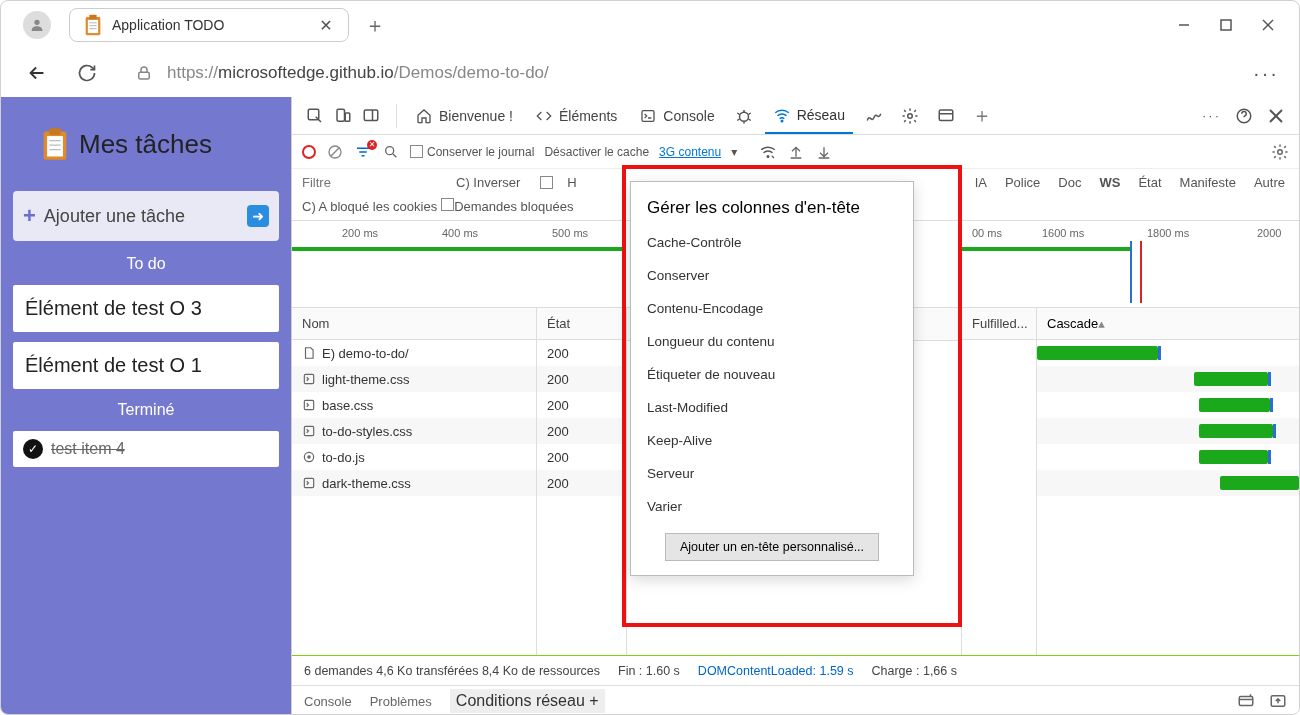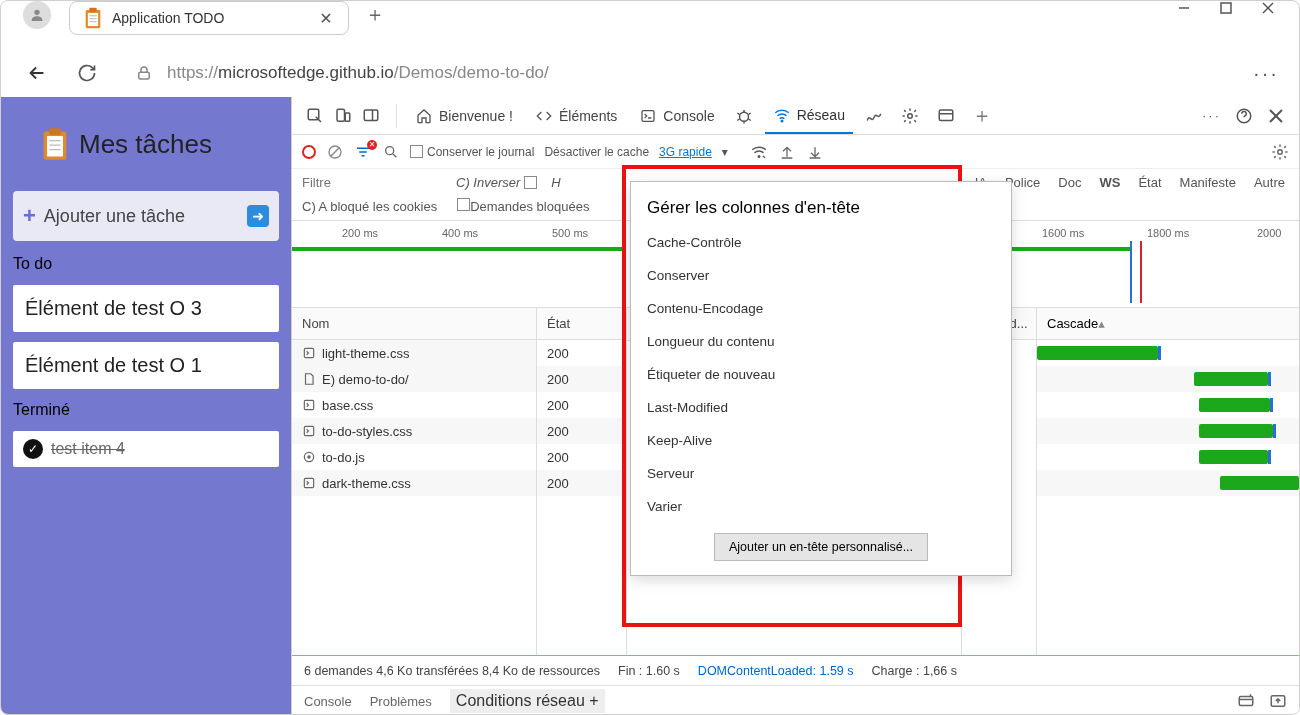--- a/index.html
+++ b/index.html
@@ -1,19 +1,19 @@
 <!DOCTYPE html>
 <html><head>
 <meta charset="utf-8">
 <style>
 * { box-sizing: border-box; margin: 0; padding: 0; }
 body { font-family: "Segoe UI", sans-serif; font-size: 13px; background: #fff; width: 1300px; height: 715px; overflow: hidden; border: 1px solid #d0d0d0; border-radius: 8px; position: relative; }
 
 
-.titlebar { height: 48px; display: flex; align-items: flex-start; padding: 0 4px; }
+.titlebar { height: 48px; display: flex; align-items: center; padding: 0 4px; }
 .avatar { width: 28px; height: 28px; background: #ddd; border-radius: 50%; margin: 0 18px; display:flex; align-items:center; justify-content:center; }
 .avatar svg { fill:#888; }
 .tab { display: flex; align-items: center; background: #fff; border: 1px solid #ccc; border-radius: 8px; padding: 6px 14px; height: 34px; gap: 10px; min-width: 280px; }
 .tab .favicon { width: 18px; height: 22px; border-radius: 3px; position: relative; }
 .favicon svg { width: 18px; height: 22px; }
 .tab-title { font-size: 14px; color: #333; flex: 1; }
 .tab-close { width: 16px; height: 16px; display: flex; align-items: center; justify-content: center; color: #555; font-size: 16px; cursor: pointer; }
 .new-tab { margin-left: 16px; font-size: 20px; color: #666; cursor: pointer; }
 .titlebar-right { margin-left: auto; display: flex; gap: 28px; padding-right: 20px; }
 .win-btn { width: 14px; height: 14px; cursor: pointer; display:flex; align-items:center; justify-content:center; }
@@ -28,21 +28,21 @@
 .more-btn { font-size: 20px; color: #555; cursor: pointer; letter-spacing:2px; }
 
 
 .main { display: flex; height: 619px; }
 .page { width: 290px; background: #7478cf; padding: 12px; color: #333; }
 .page-title { display: flex; align-items: center; gap: 10px; font-size: 26px; color: #222; margin: 18px 0 30px 28px; }
 .clipboard-icon { width: 28px; height: 34px; }
 .add-box { background: #e9e9f5; border-radius: 4px; padding: 12px 10px; display: flex; align-items: center; gap: 8px; font-size: 18px; color: #444; margin-bottom: 14px; }
 .add-plus { color: #6b6ed0; font-size: 22px; font-weight: bold; }
 .add-submit { margin-left: auto; width: 22px; height: 22px; background: #2b8de0; border-radius: 4px; display: flex; align-items: center; justify-content: center; color: #fff; font-size: 14px; }
-.section-label { text-align: left; font-size: 16px; color: #000000; margin: 12px 0; }
+.section-label { text-align: center; font-size: 16px; color: #ffffff; margin: 12px 0; }
 .task-card { background: #fff; border-radius: 2px; padding: 12px 12px; font-size: 20px; color: #222; margin-bottom: 10px; white-space: nowrap; overflow: hidden; }
 .done-item { display: flex; align-items: center; gap: 8px; background: #fff; border-radius: 2px; padding: 8px 10px; }
 .done-check { width: 20px; height: 20px; background: #111; border-radius: 50%; display: flex; align-items: center; justify-content: center; color: #fff; font-size: 12px; }
 .done-text { text-decoration: line-through; color: #666; font-size: 16px; }
 
 
 .devtools { flex: 1; display: flex; flex-direction: column; border-left: 1px solid #ccc; background: #fff; position: relative; }
 .dt-tabs { height: 38px; display: flex; align-items: center; padding: 0 8px; gap: 6px; border-bottom: 1px solid #ddd; }
 .dt-tabs .grp { display: flex; align-items: center; gap: 10px; padding: 0 6px; }
 .dt-sep { width: 1px; height: 24px; background: #ddd; margin: 0 4px; }
@@ -55,25 +55,25 @@
 
 .nw-toolbar { height: 34px; display: flex; align-items: center; padding: 0 10px; gap: 10px; border-bottom: 1px solid #eee; font-size: 12px; }
 .rec-btn { width: 14px; height: 14px; border: 2px solid #d22; border-radius: 50%; }
 .nw-toolbar .tb-item { display: flex; align-items: center; gap: 4px; color: #555; }
 .nw-toolbar .link { color: #0078d4; text-decoration: underline; }
 .nw-gear { margin-left: auto; }
 
 
 .nw-filter { display: flex; align-items: center; padding: 4px 10px; gap: 14px; font-size: 13px; color: #555; }
 .nw-filter input[type=text] { border: none; outline: none; font-size: 13px; width: 140px; }
-.nw-filter .chk { display: flex; align-items: center; gap: 4px; font-style: italic; }
+.nw-filter .chk { display: flex; align-items: center; gap: 20px; }
 .nw-types { margin-left: auto; display: flex; gap: 10px; }
 .nw-types span { padding: 2px 4px; cursor: pointer; }
 
-.nw-filter2 { display: flex; align-items: center; padding: 2px 10px 6px; gap: 20px; font-size: 13px; color: #555; }
+.nw-filter2 { display: flex; align-items: center; padding: 2px 10px 6px; gap: 4px; font-size: 13px; color: #555; }
 
 
 .timeline { height: 88px; border-top: 1px solid #ddd; border-bottom: 1px solid #ddd; position: relative; }
 .timeline-ruler { display: flex; font-size: 11px; color: #666; padding-top: 6px; }
 .timeline-ruler span { position: absolute; top: 6px; }
 .timeline-track { position: absolute; top: 26px; left: 0; right: 0; height: 4px; }
 .tl-bar { position: absolute; height: 4px; background: #1ba81b; }
 .tl-marker { position: absolute; top: 20px; bottom: 4px; width: 2px; }
 
 
@@ -330,21 +330,21 @@
           <svg width="16" height="16" viewBox="0 0 24 24" fill="none" stroke="#666" stroke-width="2">
             <circle cx="10" cy="10" r="6"></circle>
             <line x1="15" y1="15" x2="20" y2="20"></line>
           </svg>
         </span>
       <span class="tb-item">
           <span class="chkbox"></span>
           <span>Conserver le journal</span>
         </span>
       <span class="tb-item">Désactiver le cache</span>
-      <span class="tb-item link">3G rapide</span>
+      <span class="tb-item link">3G contenu</span>
       <span style="color:#555;">▾</span>
       <span class="dt-icon" style="margin-left:12px;">
           <svg width="18" height="18" viewBox="0 0 24 24" fill="none" stroke="#555" stroke-width="2">
             <path d="M3 9a14 14 0 0 1 18 0M6 13a9 9 0 0 1 12 0"></path>
             <circle cx="12" cy="18" r="1" fill="#555"></circle>
             <path d="M17 17l3 3" stroke-width="1.5"></path>
           </svg>
         </span>
       <span class="dt-icon">
           <svg width="16" height="16" viewBox="0 0 24 24" fill="none" stroke="#666" stroke-width="2">
@@ -403,31 +403,31 @@
         <div class="tl-bar" style="left:670px; width:170px;"></div>
       </div>
       <div class="tl-marker" style="left:838px; background:#2a6fd6;"></div>
       <div class="tl-marker" style="left:848px; background:#d22;"></div>
     </div>
 
     <div class="nw-table">
       <div class="nw-col" style="width:245px;">
         <div class="nw-col-header">Nom</div>
         <div id="name-rows">
+            <div class="nw-row" style=""><span class="file-icon">
+                <svg width="14" height="14" viewBox="0 0 24 24" fill="none" stroke="#666" stroke-width="2">
+                  <path d="M6 3h9l4 4v14H6z"></path>
+                </svg>
+              </span>E) demo-to-do/</div>
             <div class="nw-row" style="background:#f7f7f7;"><span class="file-icon">
                 <svg width="14" height="14" viewBox="0 0 24 24" fill="none" stroke="#666" stroke-width="2">
                   <rect x="4" y="4" width="16" height="16" rx="2"></rect>
                   <path d="M8 9l3 3-3 3"></path>
                 </svg>
               </span>light-theme.css</div>
-            <div class="nw-row" style=""><span class="file-icon">
-                <svg width="14" height="14" viewBox="0 0 24 24" fill="none" stroke="#666" stroke-width="2">
-                  <path d="M6 3h9l4 4v14H6z"></path>
-                </svg>
-              </span>E) demo-to-do/</div>
             <div class="nw-row" style=""><span class="file-icon">
                 <svg width="14" height="14" viewBox="0 0 24 24" fill="none" stroke="#666" stroke-width="2">
                   <rect x="4" y="4" width="16" height="16" rx="2"></rect>
                   <path d="M8 9l3 3-3 3"></path>
                 </svg>
               </span>base.css</div>
             <div class="nw-row" style="background:#f7f7f7;"><span class="file-icon">
                 <svg width="14" height="14" viewBox="0 0 24 24" fill="none" stroke="#666" stroke-width="2">
                   <rect x="4" y="4" width="16" height="16" rx="2"></rect>
                   <path d="M8 9l3 3-3 3"></path>
@@ -514,21 +514,21 @@
         <span class="dt-icon">
             <svg width="18" height="18" viewBox="0 0 24 24" fill="none" stroke="#666" stroke-width="2">
               <rect x="3" y="5" width="18" height="14" rx="2"></rect>
               <path d="M12 15V9M9 12l3-3 3 3"></path>
             </svg>
           </span>
       </div>
     </div>
 
     <div class="popup-overlay-border" style="left:330px; top:68px; width:340px; height:462px;"></div>
-    <div class="popup" style="left:338px; top:84px; width:382px;">
+    <div class="popup" style="left:338px; top:84px; width:284px;">
       <h3>Gérer les colonnes d'en-tête</h3>
       <div id="popup-items">
           <div class="popup-item">Cache-Contrôle</div>
           <div class="popup-item">Conserver</div>
           <div class="popup-item">Contenu-Encodage</div>
           <div class="popup-item">Longueur du contenu</div>
           <div class="popup-item">Étiqueter de nouveau</div>
           <div class="popup-item">Last-Modified</div>
           <div class="popup-item">Keep-Alive</div>
           <div class="popup-item">Serveur</div>

